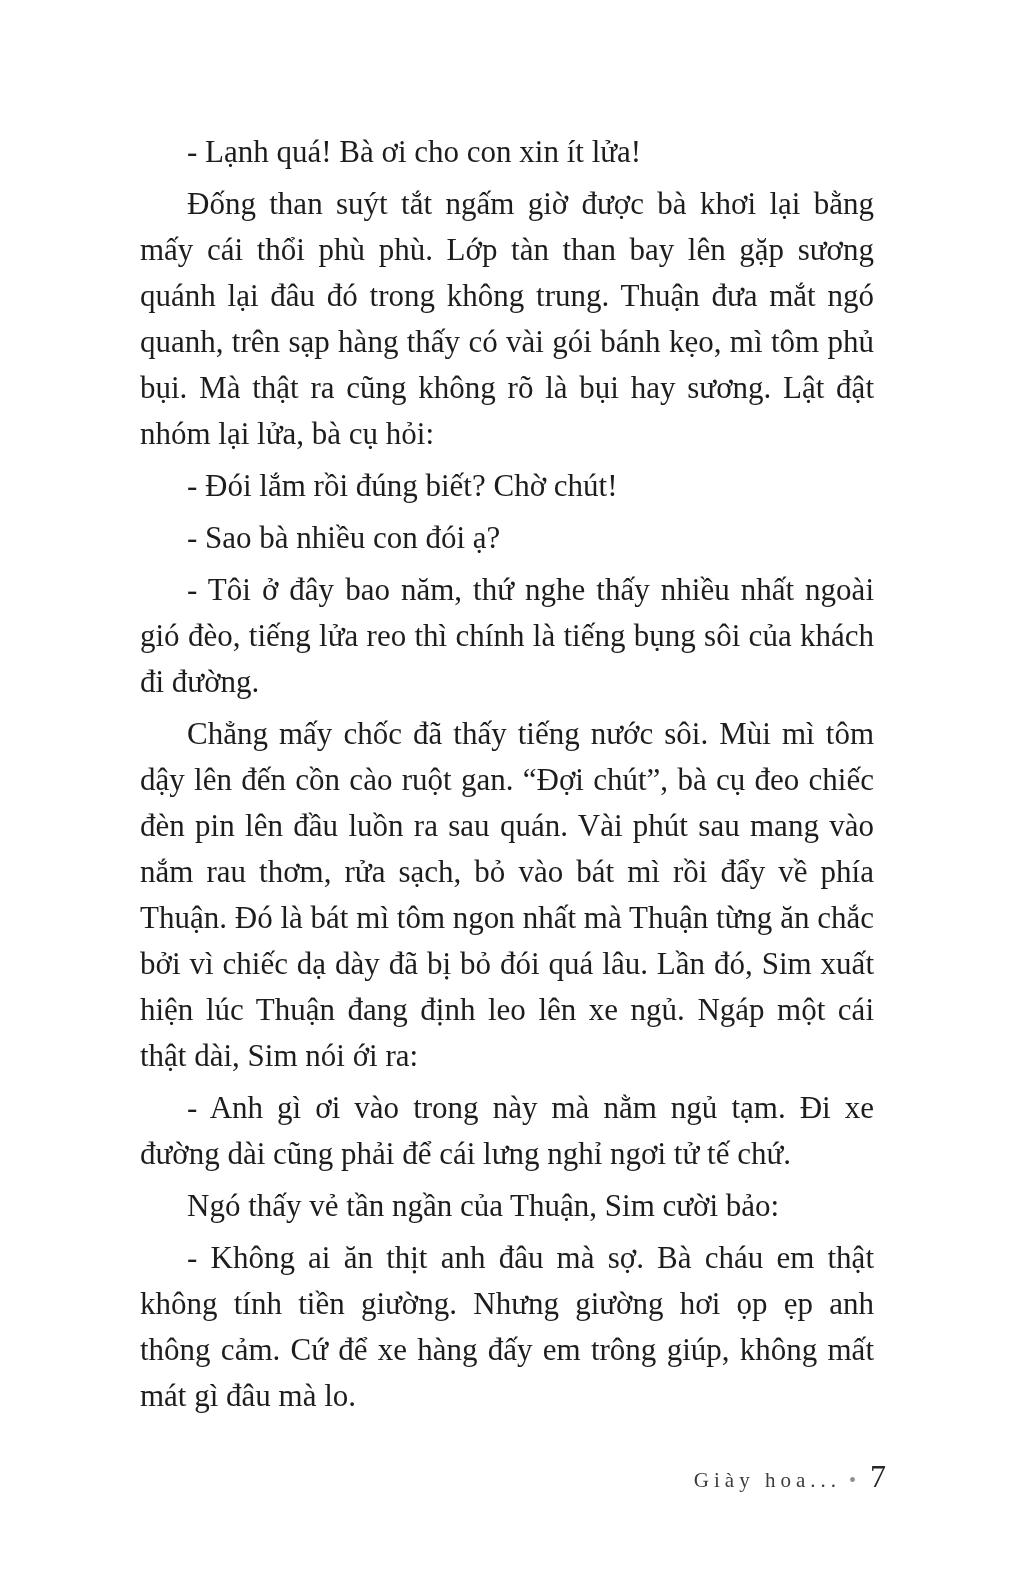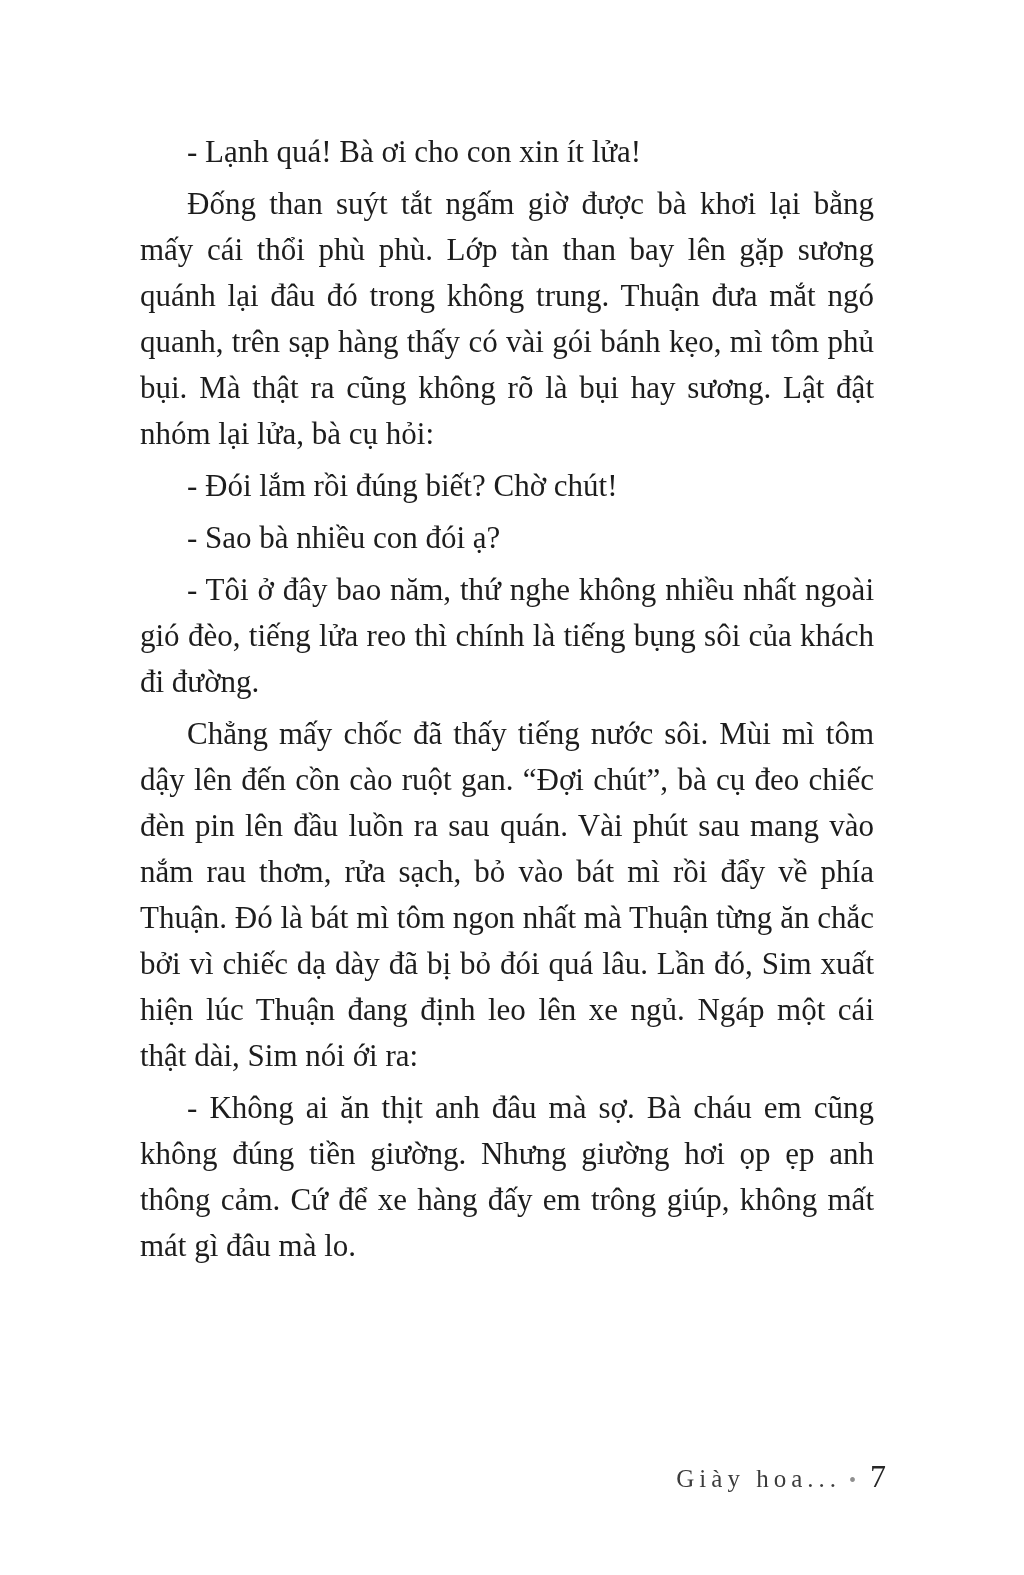--- a/index.html
+++ b/index.html
@@ -33,21 +33,21 @@
   }
   .page-footer {
     position: absolute;
     top: 1458px;
     right: 138px;
     display: flex;
     align-items: baseline;
     white-space: nowrap;
   }
   .running-title {
-    font-size: 25px;
+    font-size: 21px;
     letter-spacing: 5px;
     color: #3c3c3c;
     text-align: center;
   }
   .separator-dot {
     font-size: 20px;
     color: #8f8f8f;
     margin: 0 14px 0 8px;
   }
   .page-number {
@@ -58,23 +58,25 @@
 </head>
 <body>
 
 <div class="page">
 
   <div class="text-block">
     <p>- Lạnh quá! Bà ơi cho con xin ít lửa!</p>
     <p>Đống than suýt tắt ngấm giờ được bà khơi lại bằng mấy cái thổi phù phù. Lớp tàn than bay lên gặp sương quánh lại đâu đó trong không trung. Thuận đưa mắt ngó quanh, trên sạp hàng thấy có vài gói bánh kẹo, mì tôm phủ bụi. Mà thật ra cũng không rõ là bụi hay sương. Lật đật nhóm lại lửa, bà cụ hỏi:</p>
     <p>- Đói lắm rồi đúng biết? Chờ chút!</p>
     <p>- Sao bà nhiều con đói ạ?</p>
-    <p>- Tôi ở đây bao năm, thứ nghe không nhiều nhất ngoài gió đèo, tiếng lửa reo thì chính là tiếng bụng sôi của khách đi đường.</p>
+    <p>- Tôi ở đây bao năm, thứ nghe thấy nhiều nhất ngoài gió đèo, tiếng lửa reo thì chính là tiếng bụng sôi của khách đi đường.</p>
     <p>Chẳng mấy chốc đã thấy tiếng nước sôi. Mùi mì tôm dậy lên đến cồn cào ruột gan. “Đợi chút”, bà cụ đeo chiếc đèn pin lên đầu luồn ra sau quán. Vài phút sau mang vào nắm rau thơm, rửa sạch, bỏ vào bát mì rồi đẩy về phía Thuận. Đó là bát mì tôm ngon nhất mà Thuận từng ăn chắc bởi vì chiếc dạ dày đã bị bỏ đói quá lâu. Lần đó, Sim xuất hiện lúc Thuận đang định leo lên xe ngủ. Ngáp một cái thật dài, Sim nói ới ra:</p>
-    <p>- Không ai ăn thịt anh đâu mà sợ. Bà cháu em cũng không đúng tiền giường. Nhưng giường hơi ọp ẹp anh thông cảm. Cứ để xe hàng đấy em trông giúp, không mất mát gì đâu mà lo.</p>
+    <p>- Anh gì ơi vào trong này mà nằm ngủ tạm. Đi xe đường dài cũng phải để cái lưng nghỉ ngơi tử tế chứ.</p>
+    <p>Ngó thấy vẻ tần ngần của Thuận, Sim cười bảo:</p>
+    <p>- Không ai ăn thịt anh đâu mà sợ. Bà cháu em thật không tính tiền giường. Nhưng giường hơi ọp ẹp anh thông cảm. Cứ để xe hàng đấy em trông giúp, không mất mát gì đâu mà lo.</p>
   </div>
 
   <div class="page-footer">
     <span class="running-title">Giày hoa...</span>
     <span class="separator-dot">•</span>
     <span class="page-number">7</span>
   </div>
 
 </div>
 

